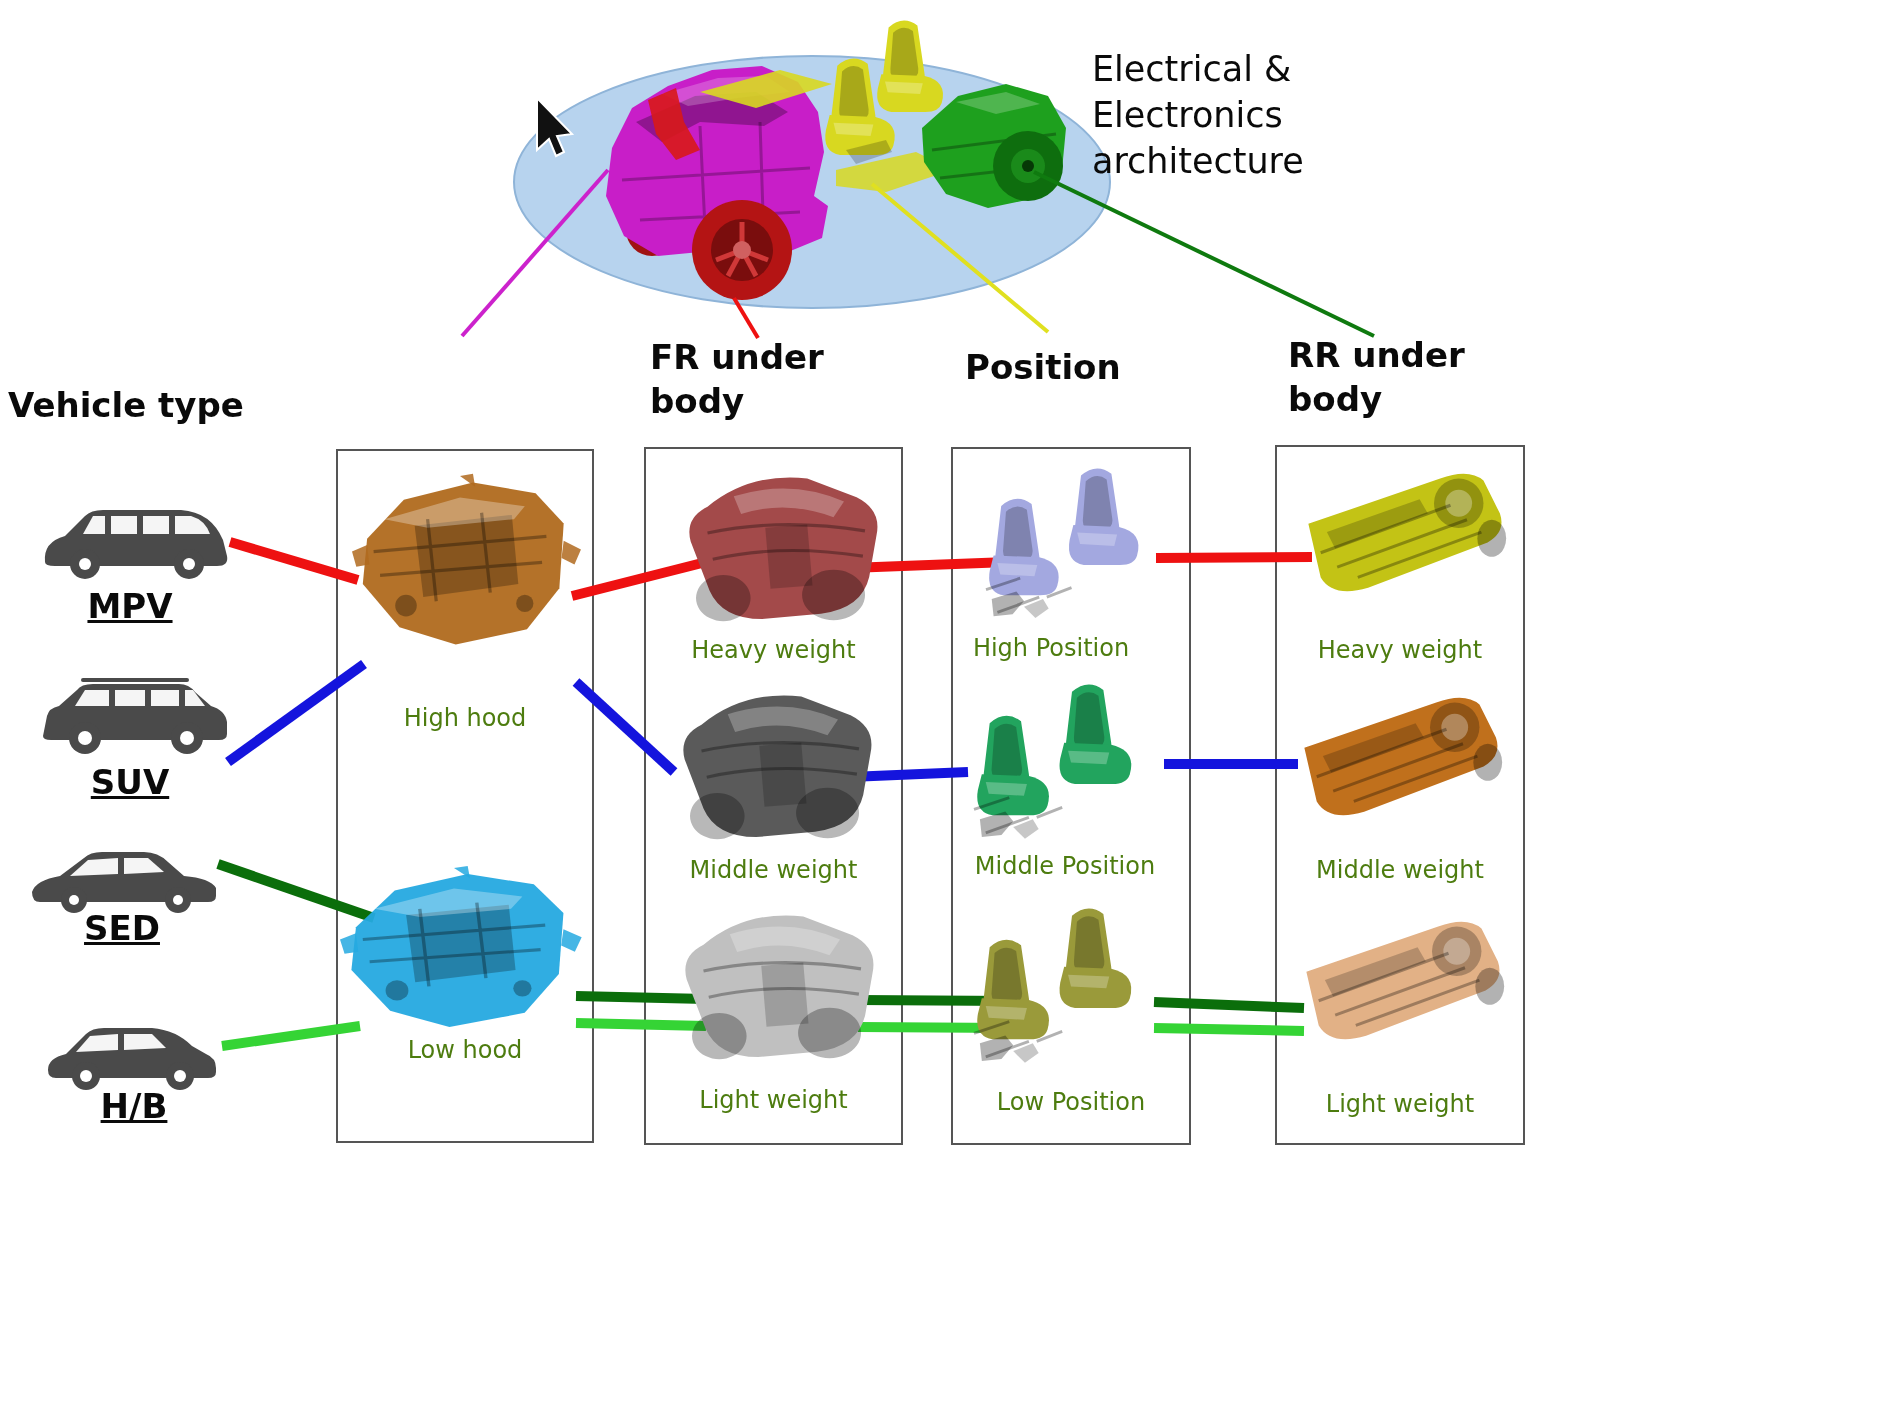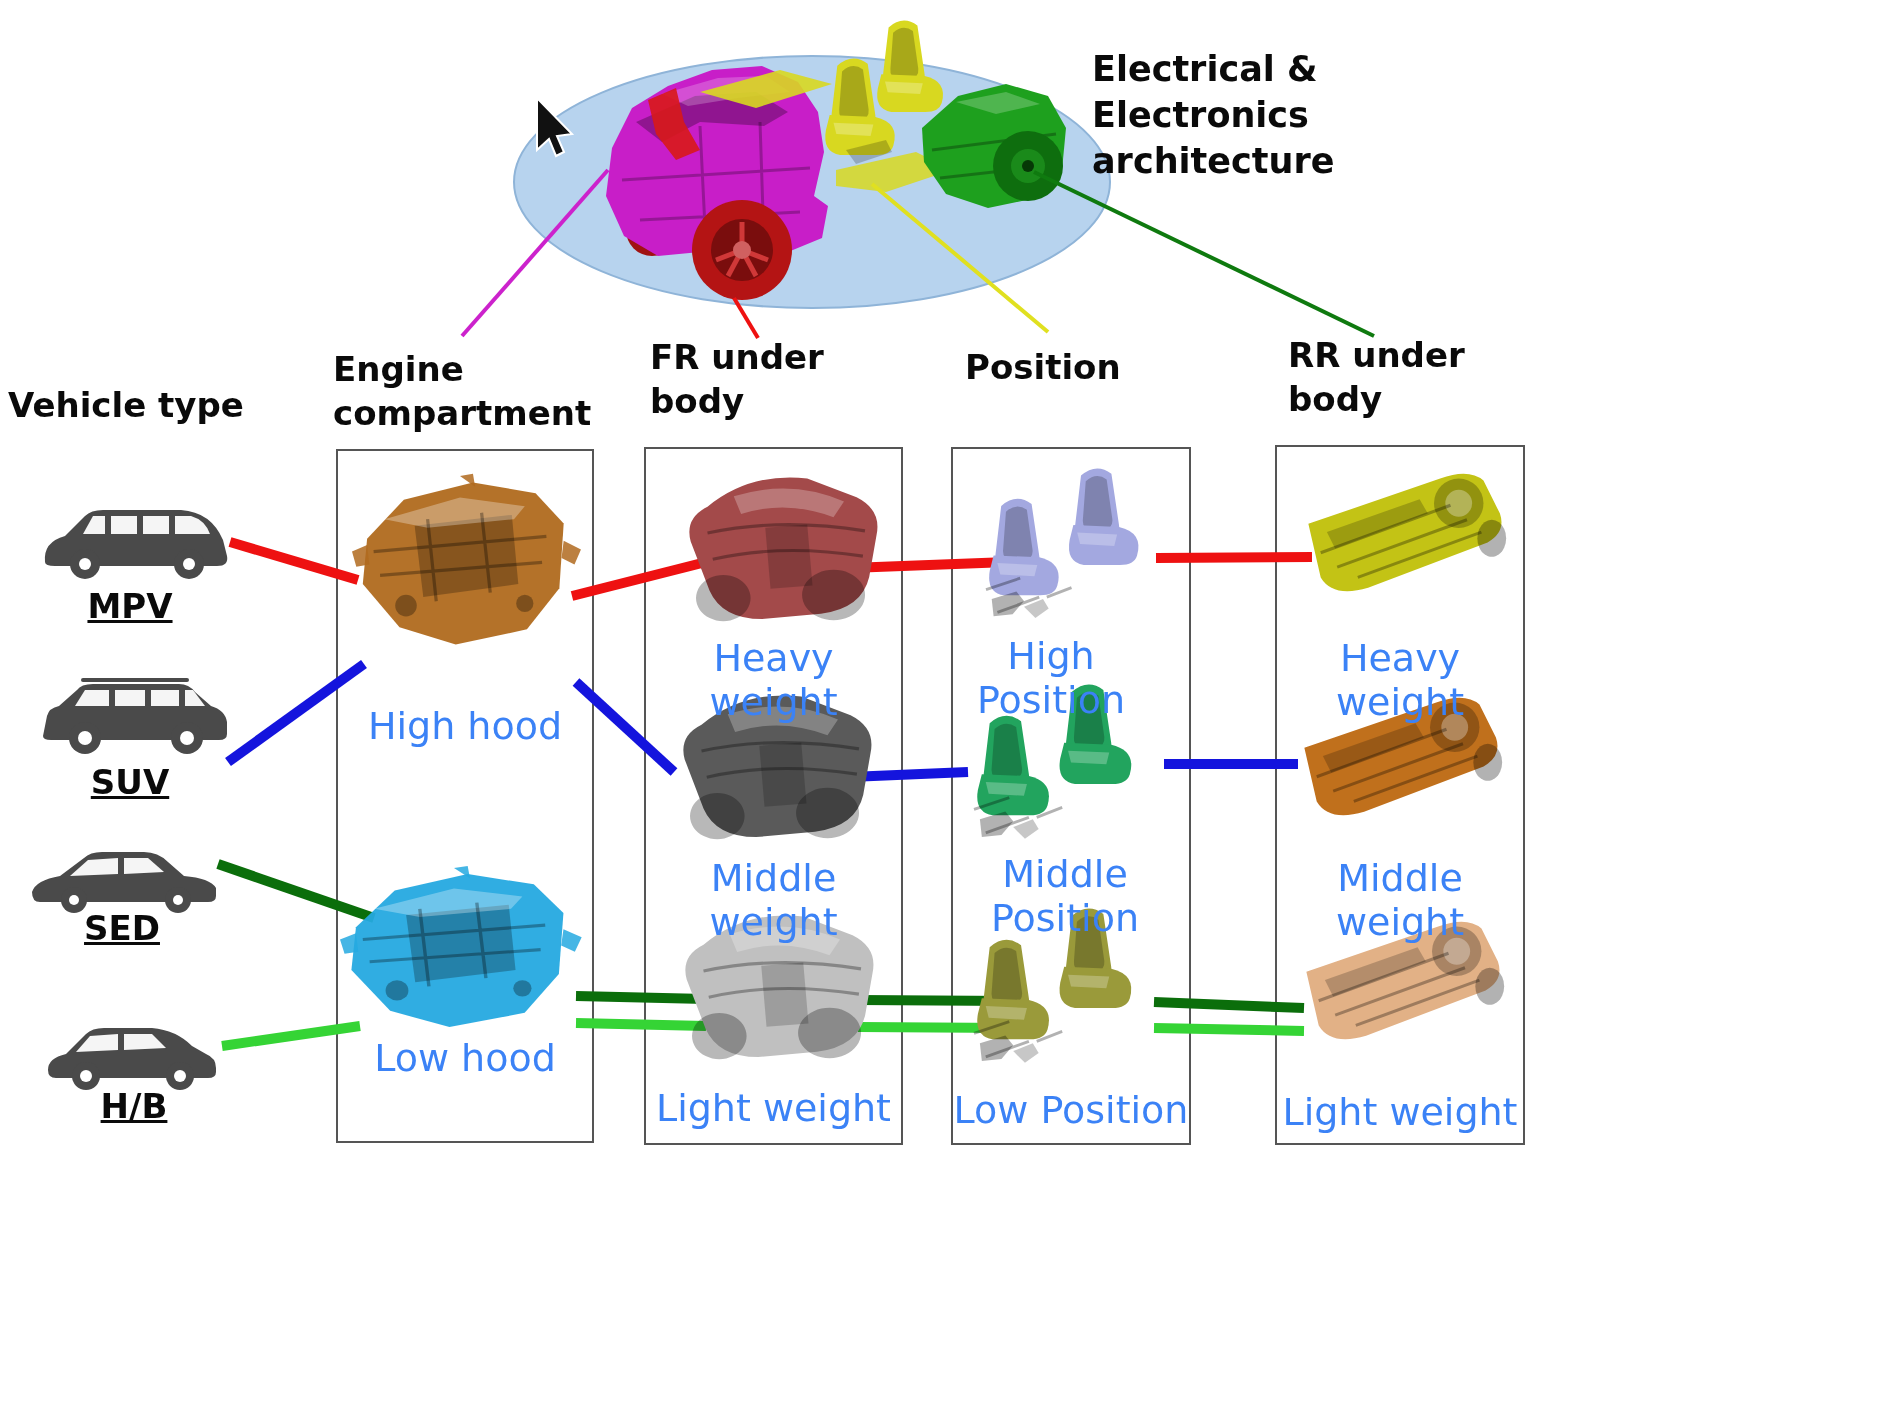--- a/index.html
+++ b/index.html
@@ -2,22 +2,22 @@
 <html><head>
 <meta charset="utf-8">
 <style>
   * { margin:0; padding:0; box-sizing:border-box; }
   html,body { width:1880px; height:1408px; background:#ffffff; }
   body { font-family:"DejaVu Sans","Liberation Sans",sans-serif; position:relative; }
   .canvas { position:absolute; left:0; top:0; width:1880px; height:1408px; background:#fff; overflow:hidden; }
   svg.art { position:absolute; left:0; top:0; }
   .lbl { position:absolute; color:#0a0a0a; }
   .hdr { font-weight:bold; font-size:34px; line-height:1.28; white-space:pre-line; }
-  .arch { font-weight:bold; font-size:35px; line-height:1.32; white-space:pre-line; }
-  .item { font-size:38px; color:#3b82f6; text-align:center; }
+  .arch { font-weight:normal; font-size:35px; line-height:1.32; white-space:pre-line; }
+  .item { font-size:24px; color:#4d7c0f; text-align:center; }
   .veh { font-size:34px; font-weight:bold; text-align:center;text-decoration:underline; }
 </style>
 </head>
 <body>
 
 <div class="canvas">
 
 <svg class="art" width="1880" height="1408" viewBox="0 0 1880 1408">
   <defs>
     <g id="sym-underbody-fr">
@@ -223,22 +223,20 @@
   <g fill="#e2b186">
     <use href="#sym-underbody-rr" transform="translate(1294,908) scale(1.03)"></use>
   </g>
 </svg>
 
 <div class="lbl arch" style="left:1092px;top:46px;width:440px">Electrical &amp;
 Electronics
 architecture</div>
 
 <div class="lbl hdr" style="left:8px;top:384px">Vehicle type</div>
-<div class="lbl hdr" style="left:333px;top:348px">Engine
-compartment</div>
 <div class="lbl hdr" style="left:650px;top:336px">FR under
 body</div>
 <div class="lbl hdr" style="left:965px;top:346px">Position</div>
 <div class="lbl hdr" style="left:1288px;top:334px">RR under
 body</div>
 
 <div class="lbl veh" style="left:40px;top:586px;width:180px">MPV</div>
 <div class="lbl veh" style="left:40px;top:762px;width:180px">SUV</div>
 <div class="lbl veh" style="left:32px;top:908px;width:180px">SED</div>
 <div class="lbl veh" style="left:44px;top:1086px;width:180px">H/B</div>

